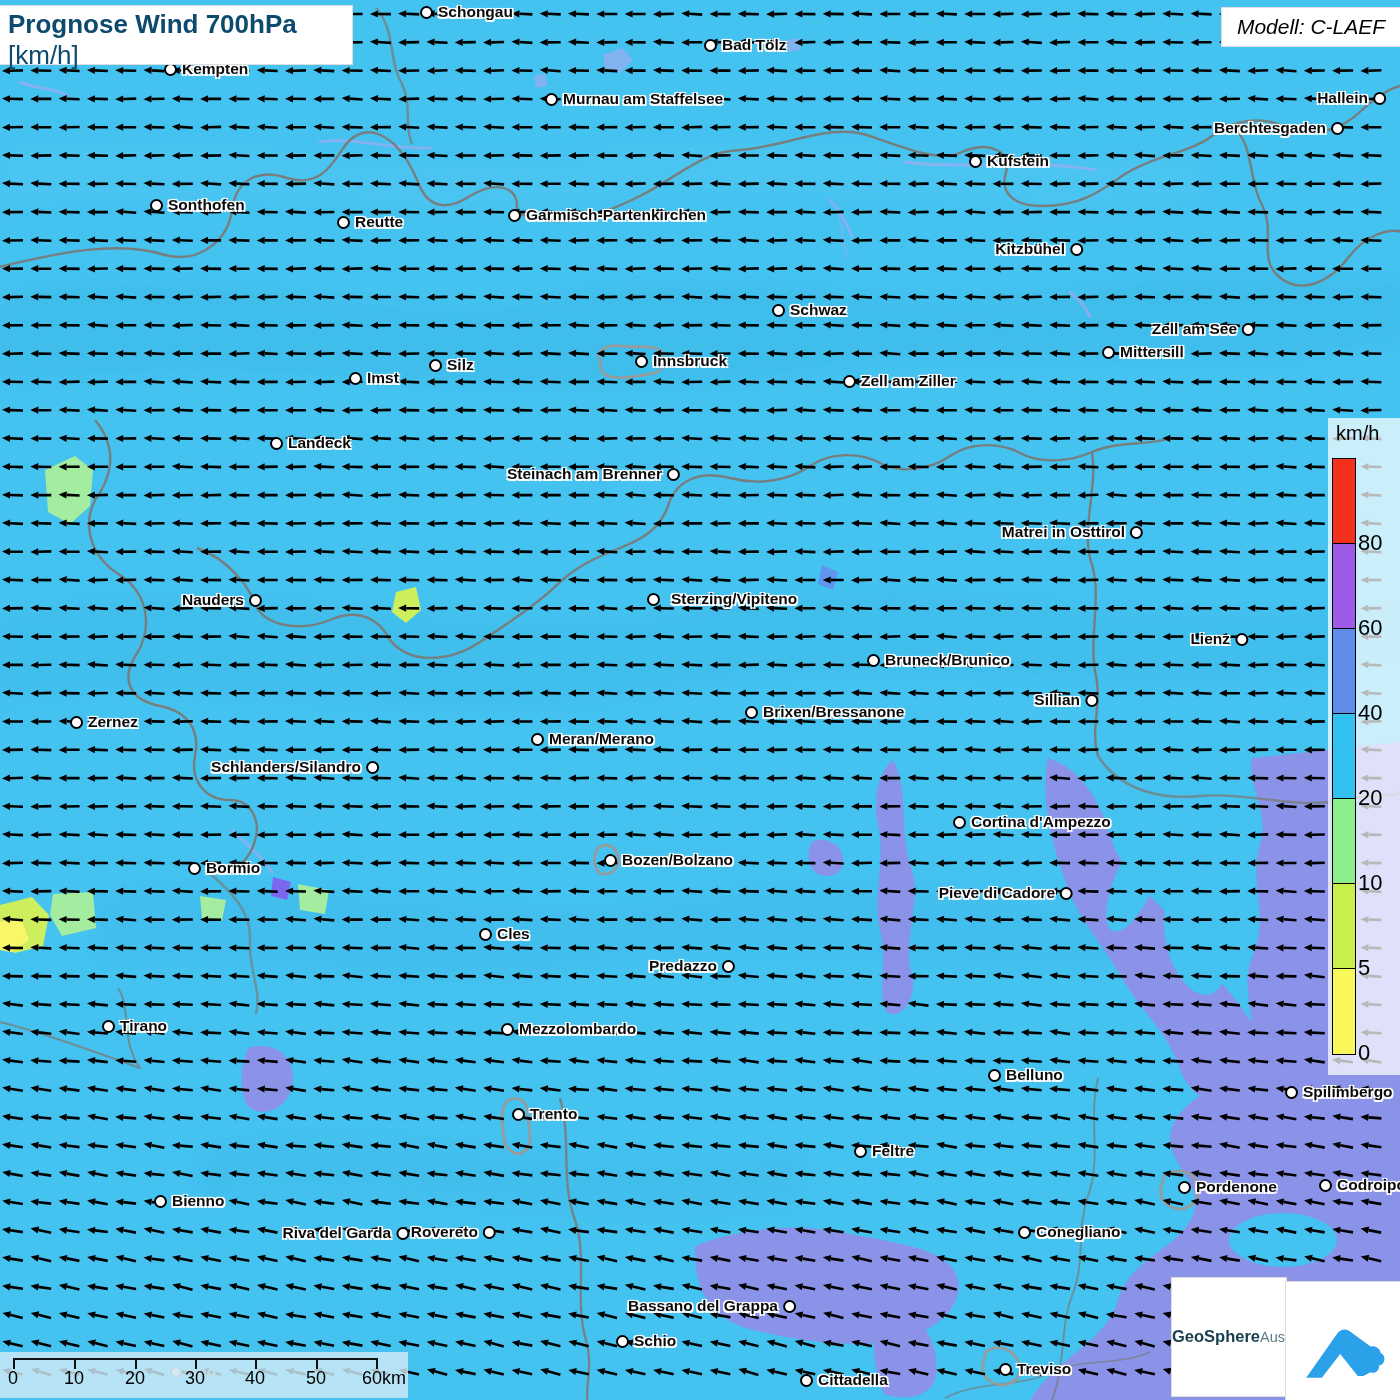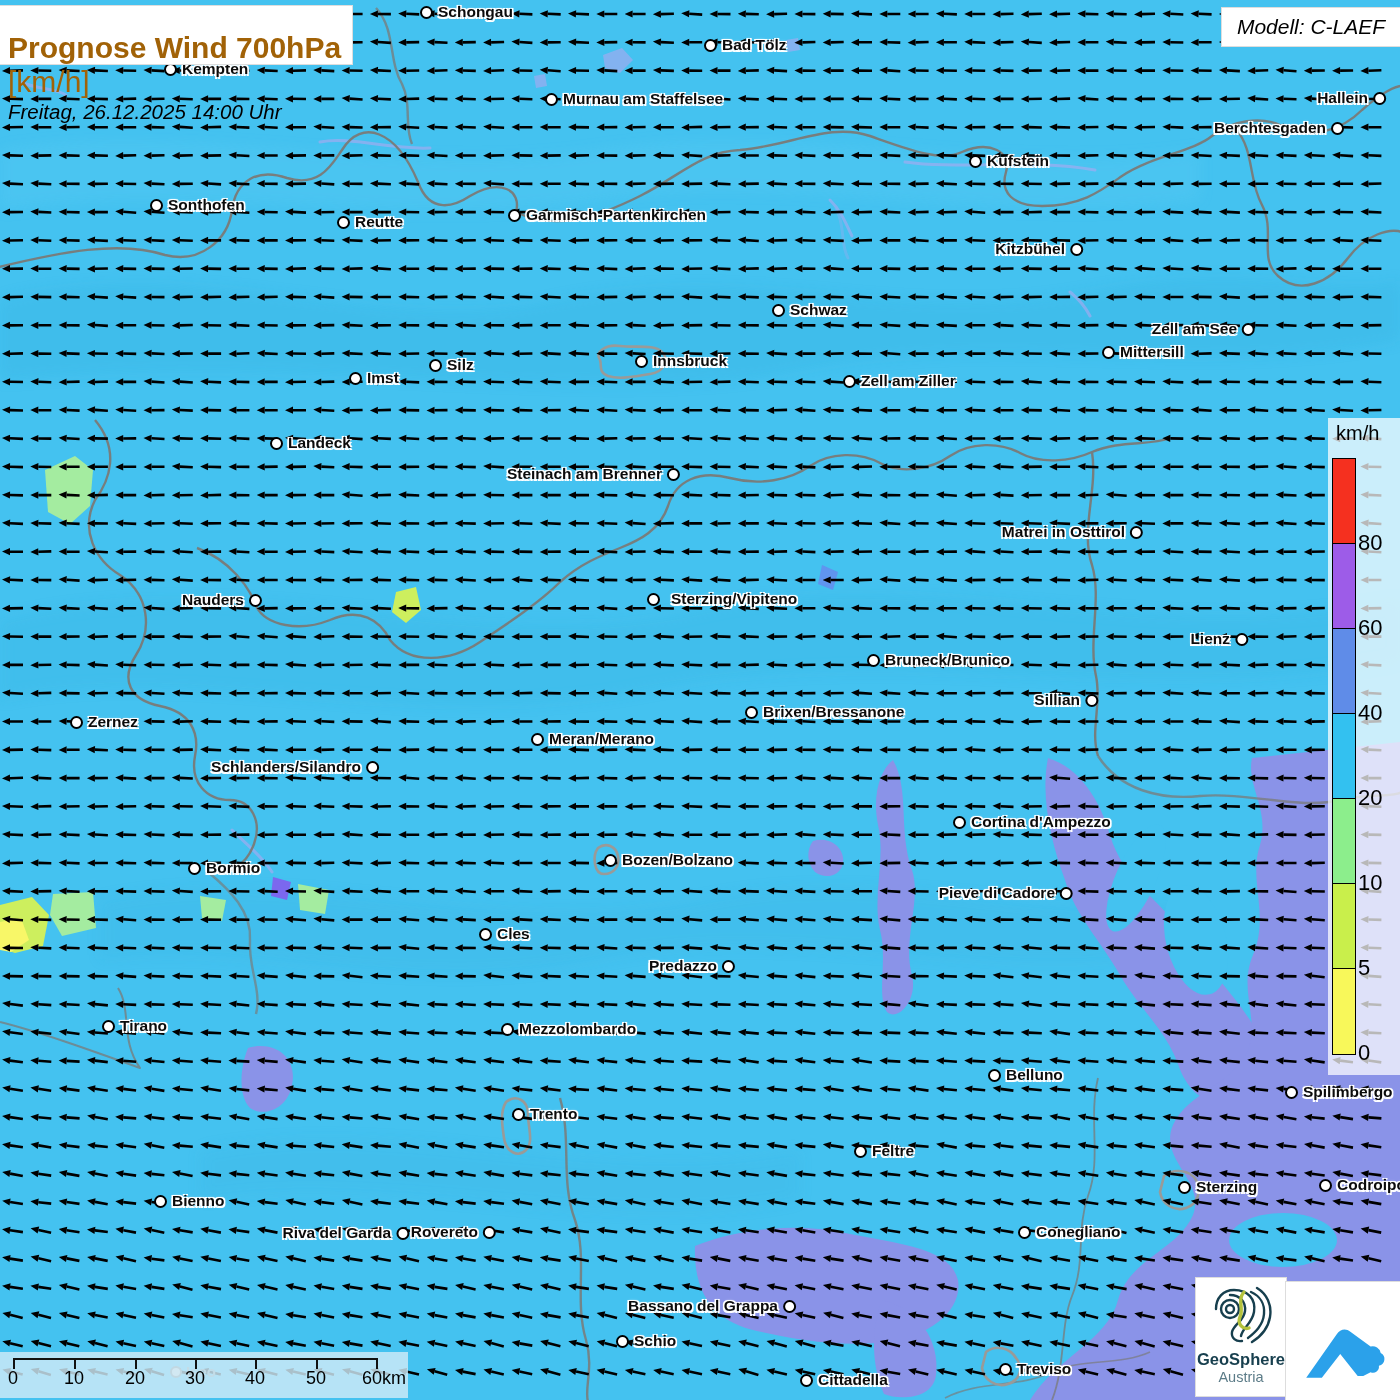--- a/index.html
+++ b/index.html
@@ -7,21 +7,21 @@
          font-family:"Liberation Sans",sans-serif;background:#44c2f0;}
   #map-svg{position:absolute;left:0;top:0;z-index:1;}
   
   .city{position:absolute;z-index:2;display:flex;align-items:center;gap:5px;white-space:nowrap;}
   .city .dot{width:9px;height:9px;border-radius:50%;background:#fff;border:2.6px solid #000;flex:0 0 auto;}
   .city .lbl{font-size:15.5px;font-weight:bold;color:#0b0b0b;
     text-shadow:-1.5px -1.5px 0 #fff,1.5px -1.5px 0 #fff,-1.5px 1.5px 0 #fff,1.5px 1.5px 0 #fff,0 0 3px #fff;}
   
   .panel{position:absolute;background:#fff;z-index:4;box-shadow:0 0 0 1px #ddd;}
   #title-box{left:0;top:6px;width:352px;height:58px;padding:3px 10px 0 8px;box-sizing:border-box;}
-  #title-line1{font-size:30px;font-weight:bold;color:#a16207;margin-top:22px;}
+  #title-line1{font-size:26px;font-weight:bold;color:#0c4a6e;}
   #title-line1 .unit{font-weight:normal;}
   #title-line2{font-size:20.5px;font-style:italic;color:#000;margin-top:1px;}
   #model-box{right:0;top:8px;width:178px;height:38px;display:flex;align-items:center;justify-content:center;}
   #model-box span{font-size:21px;font-style:italic;color:#000;}
   
   #legend{position:absolute;left:1328px;top:418px;width:72px;height:657px;
           background:rgba(255,255,255,0.72);z-index:3;}
   #legend .unit{position:absolute;left:8px;top:4px;font-size:20px;color:#000;}
   #legend-bar{position:absolute;left:4px;top:40px;width:22px;border:1.4px solid #000;}
   .band{width:22px;height:85px;border-bottom:1.4px solid #000;box-sizing:border-box;}
@@ -30,21 +30,21 @@
   
   #iseo{position:absolute;z-index:2;display:flex;align-items:center;gap:4px;text-align:right;}
   #iseo .dot{width:8px;height:8px;border-radius:50%;background:#ddd;border:2px solid #888;}
   #iseo .lbl{font-size:15px;font-weight:bold;color:#8d9aa2;}
   #scalebar{position:absolute;left:0;top:1352px;width:408px;height:46px;
             background:rgba(208,234,247,0.82);z-index:3;}
   #ruler-line{position:absolute;left:13px;top:6px;width:364px;height:2px;background:#111;}
   .ruler-tick{position:absolute;top:6px;width:2px;height:11px;background:#111;}
   .ruler-lbl{position:absolute;top:16px;font-size:18px;color:#000;transform:translateX(-50%);}
   
-  #geo-box{right:114px;top:1278px;width:90px;height:118px;display:flex;flex-direction:column;align-items:center;z-index:4;}
+  #geo-box{right:114px;top:1278px;width:114px;height:118px;display:flex;flex-direction:row;align-items:center;z-index:4;}
   #geo-name{font-size:16.5px;font-weight:bold;color:#173f4e;margin-top:-2px;}
   #geo-country{font-size:14.5px;color:#5c7c88;}
   #app-box{right:0;top:1282px;width:114px;height:118px;display:flex;align-items:center;justify-content:center;z-index:4;}
 </style>
 </head>
 <body>
 
 <div id="stage">
 
   <svg id="map-svg" width="1400" height="1400" viewBox="0 0 1400 1400">
@@ -304,21 +304,21 @@
       <div class="city" style="top: 1105px; left: 512px;">
         <span class="dot"></span>
         <span class="lbl">Trento</span>
       </div>
       <div class="city" style="top: 1142px; left: 854px;">
         <span class="dot"></span>
         <span class="lbl">Feltre</span>
       </div>
       <div class="city" style="top: 1178px; left: 1178px;">
         <span class="dot"></span>
-        <span class="lbl">Sterzing</span>
+        <span class="lbl">Pordenone</span>
       </div>
       <div class="city" style="top: 1176px; left: 1319px;">
         <span class="dot"></span>
         <span class="lbl">Codroipo</span>
       </div>
       <div class="city" style="top: 1192px; left: 154px;">
         <span class="dot"></span>
         <span class="lbl">Bienno</span>
       </div>
       <div class="city" style="top: 1224px; left: 409px; transform: translateX(-100%);">
@@ -346,21 +346,20 @@
         <span class="lbl">Cittadella</span>
       </div>
       <div class="city" style="top: 1360px; left: 999px;">
         <span class="dot"></span>
         <span class="lbl">Treviso</span>
       </div>
     </div>
 
   <div id="title-box" class="panel">
     <div id="title-line1"><b>Prognose Wind 700hPa</b><span class="unit"> [km/h]</span></div>
-    <div id="title-line2">Freitag, 26.12.2025 14:00 Uhr</div>
   </div>
 
   <div id="model-box" class="panel">
     <span>Modell: C-LAEF</span>
   </div>
 
   <div id="legend">
     <div class="unit">km/h</div>
     <div id="legend-bar">
         <div class="band" style="background: rgb(245, 48, 31);"></div>

